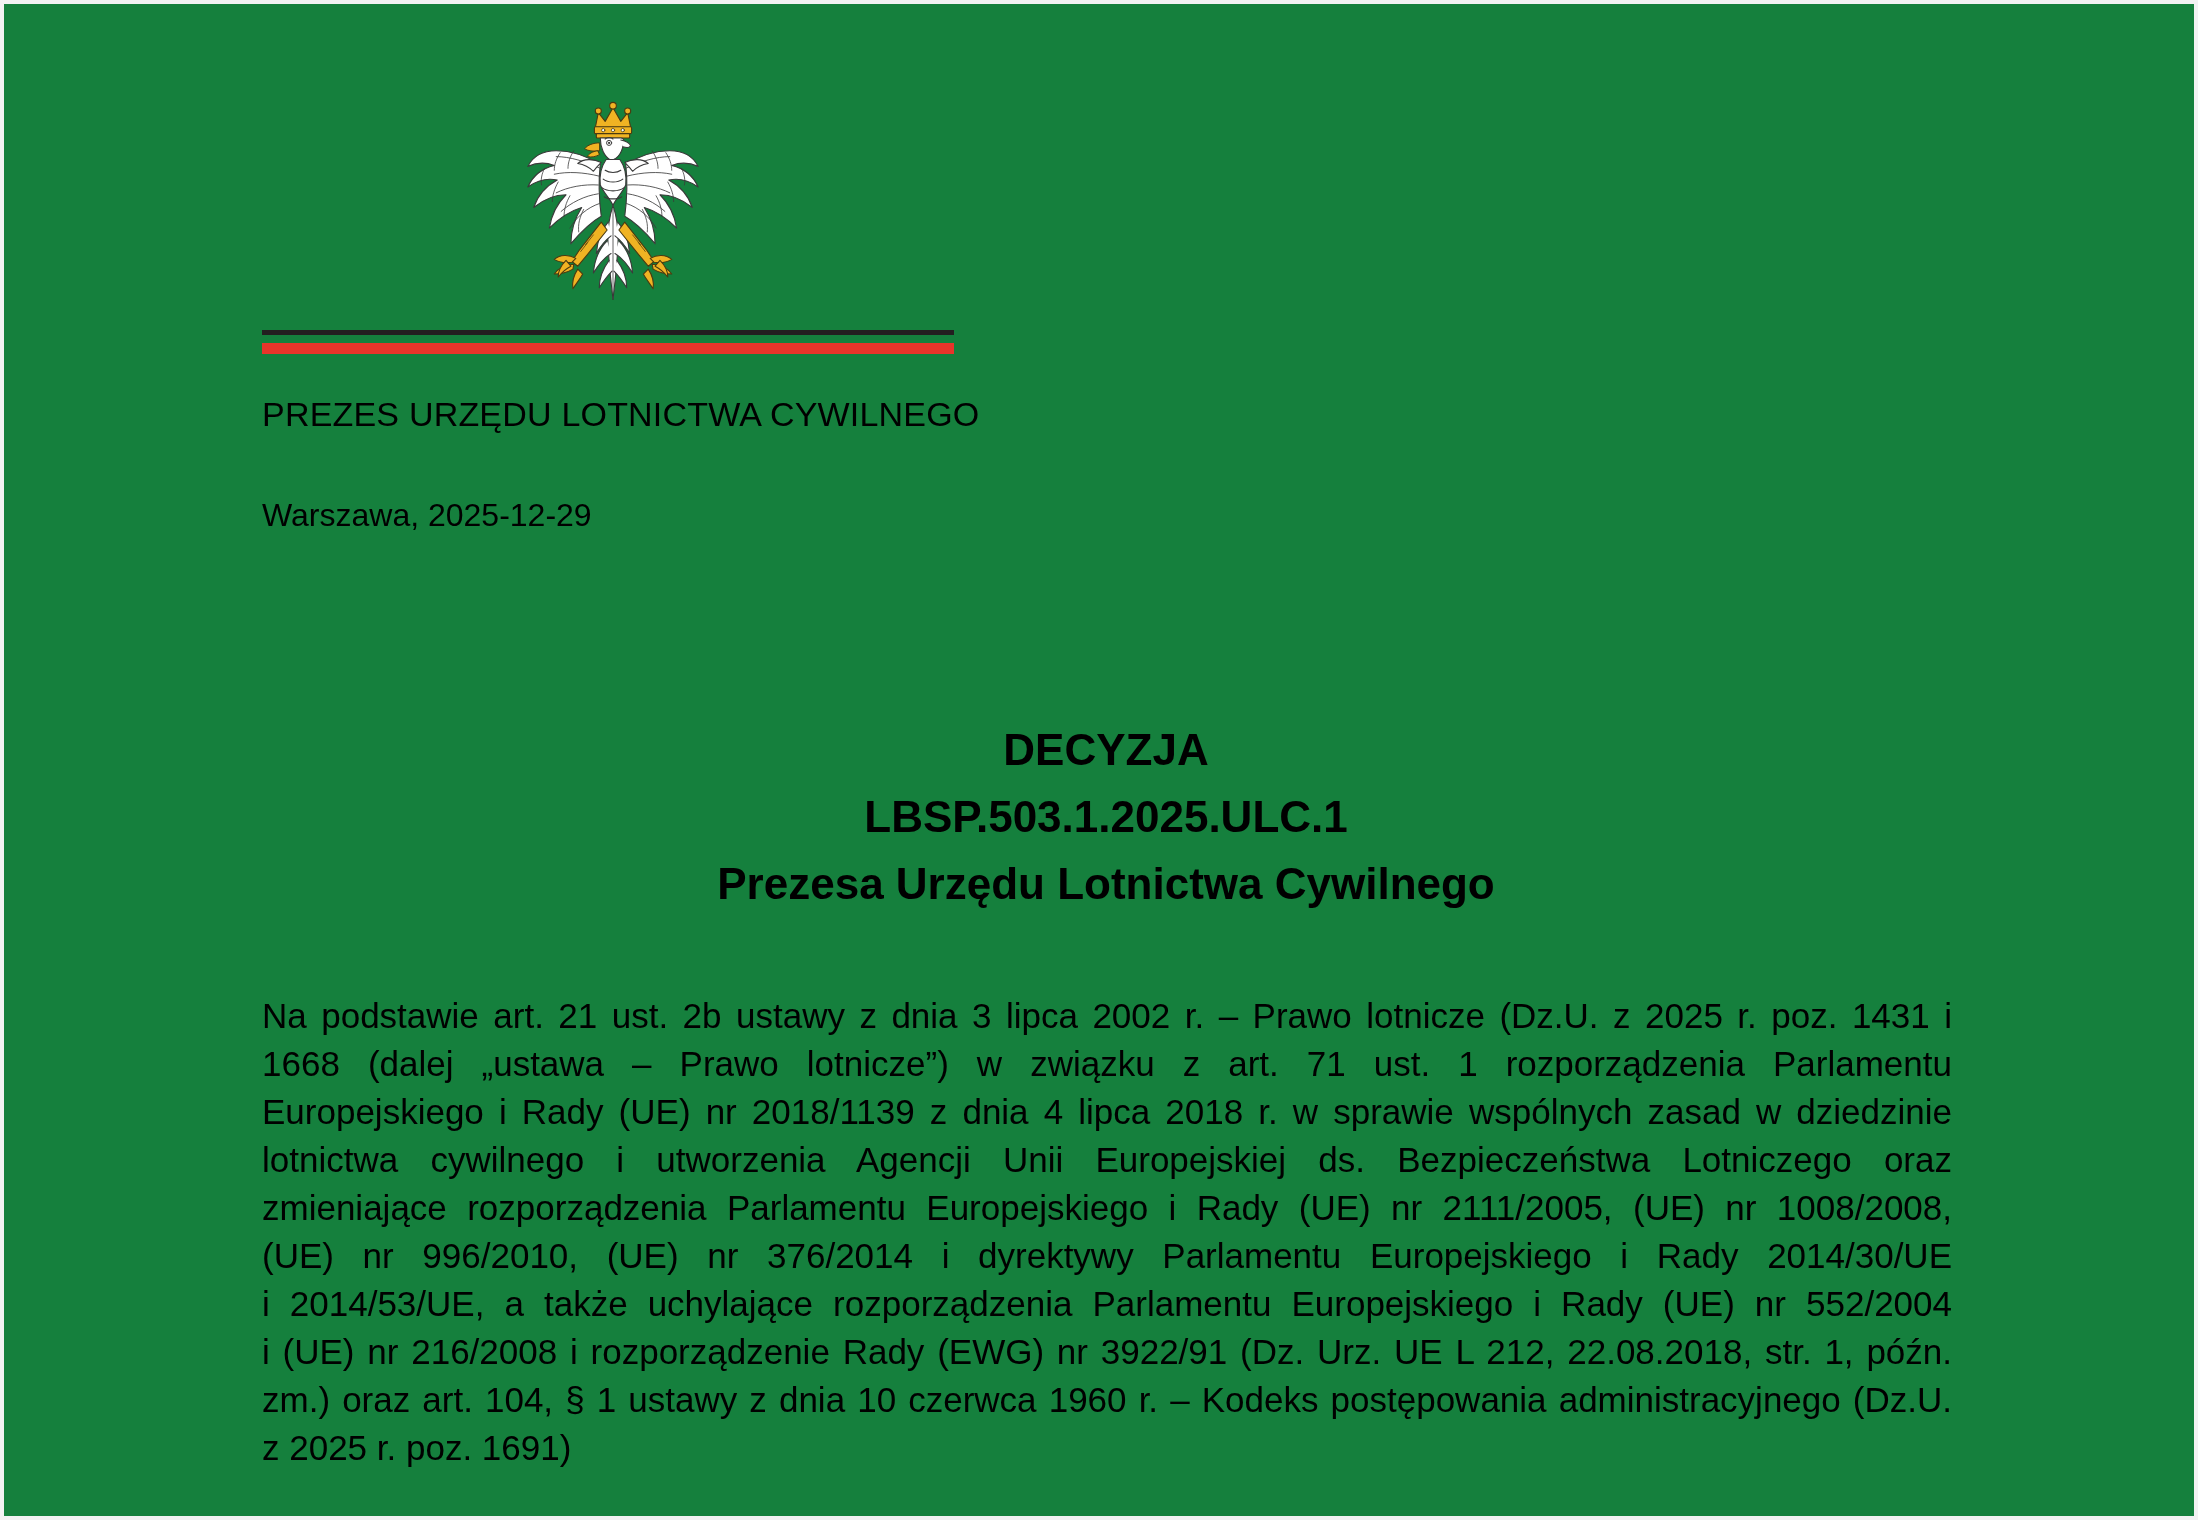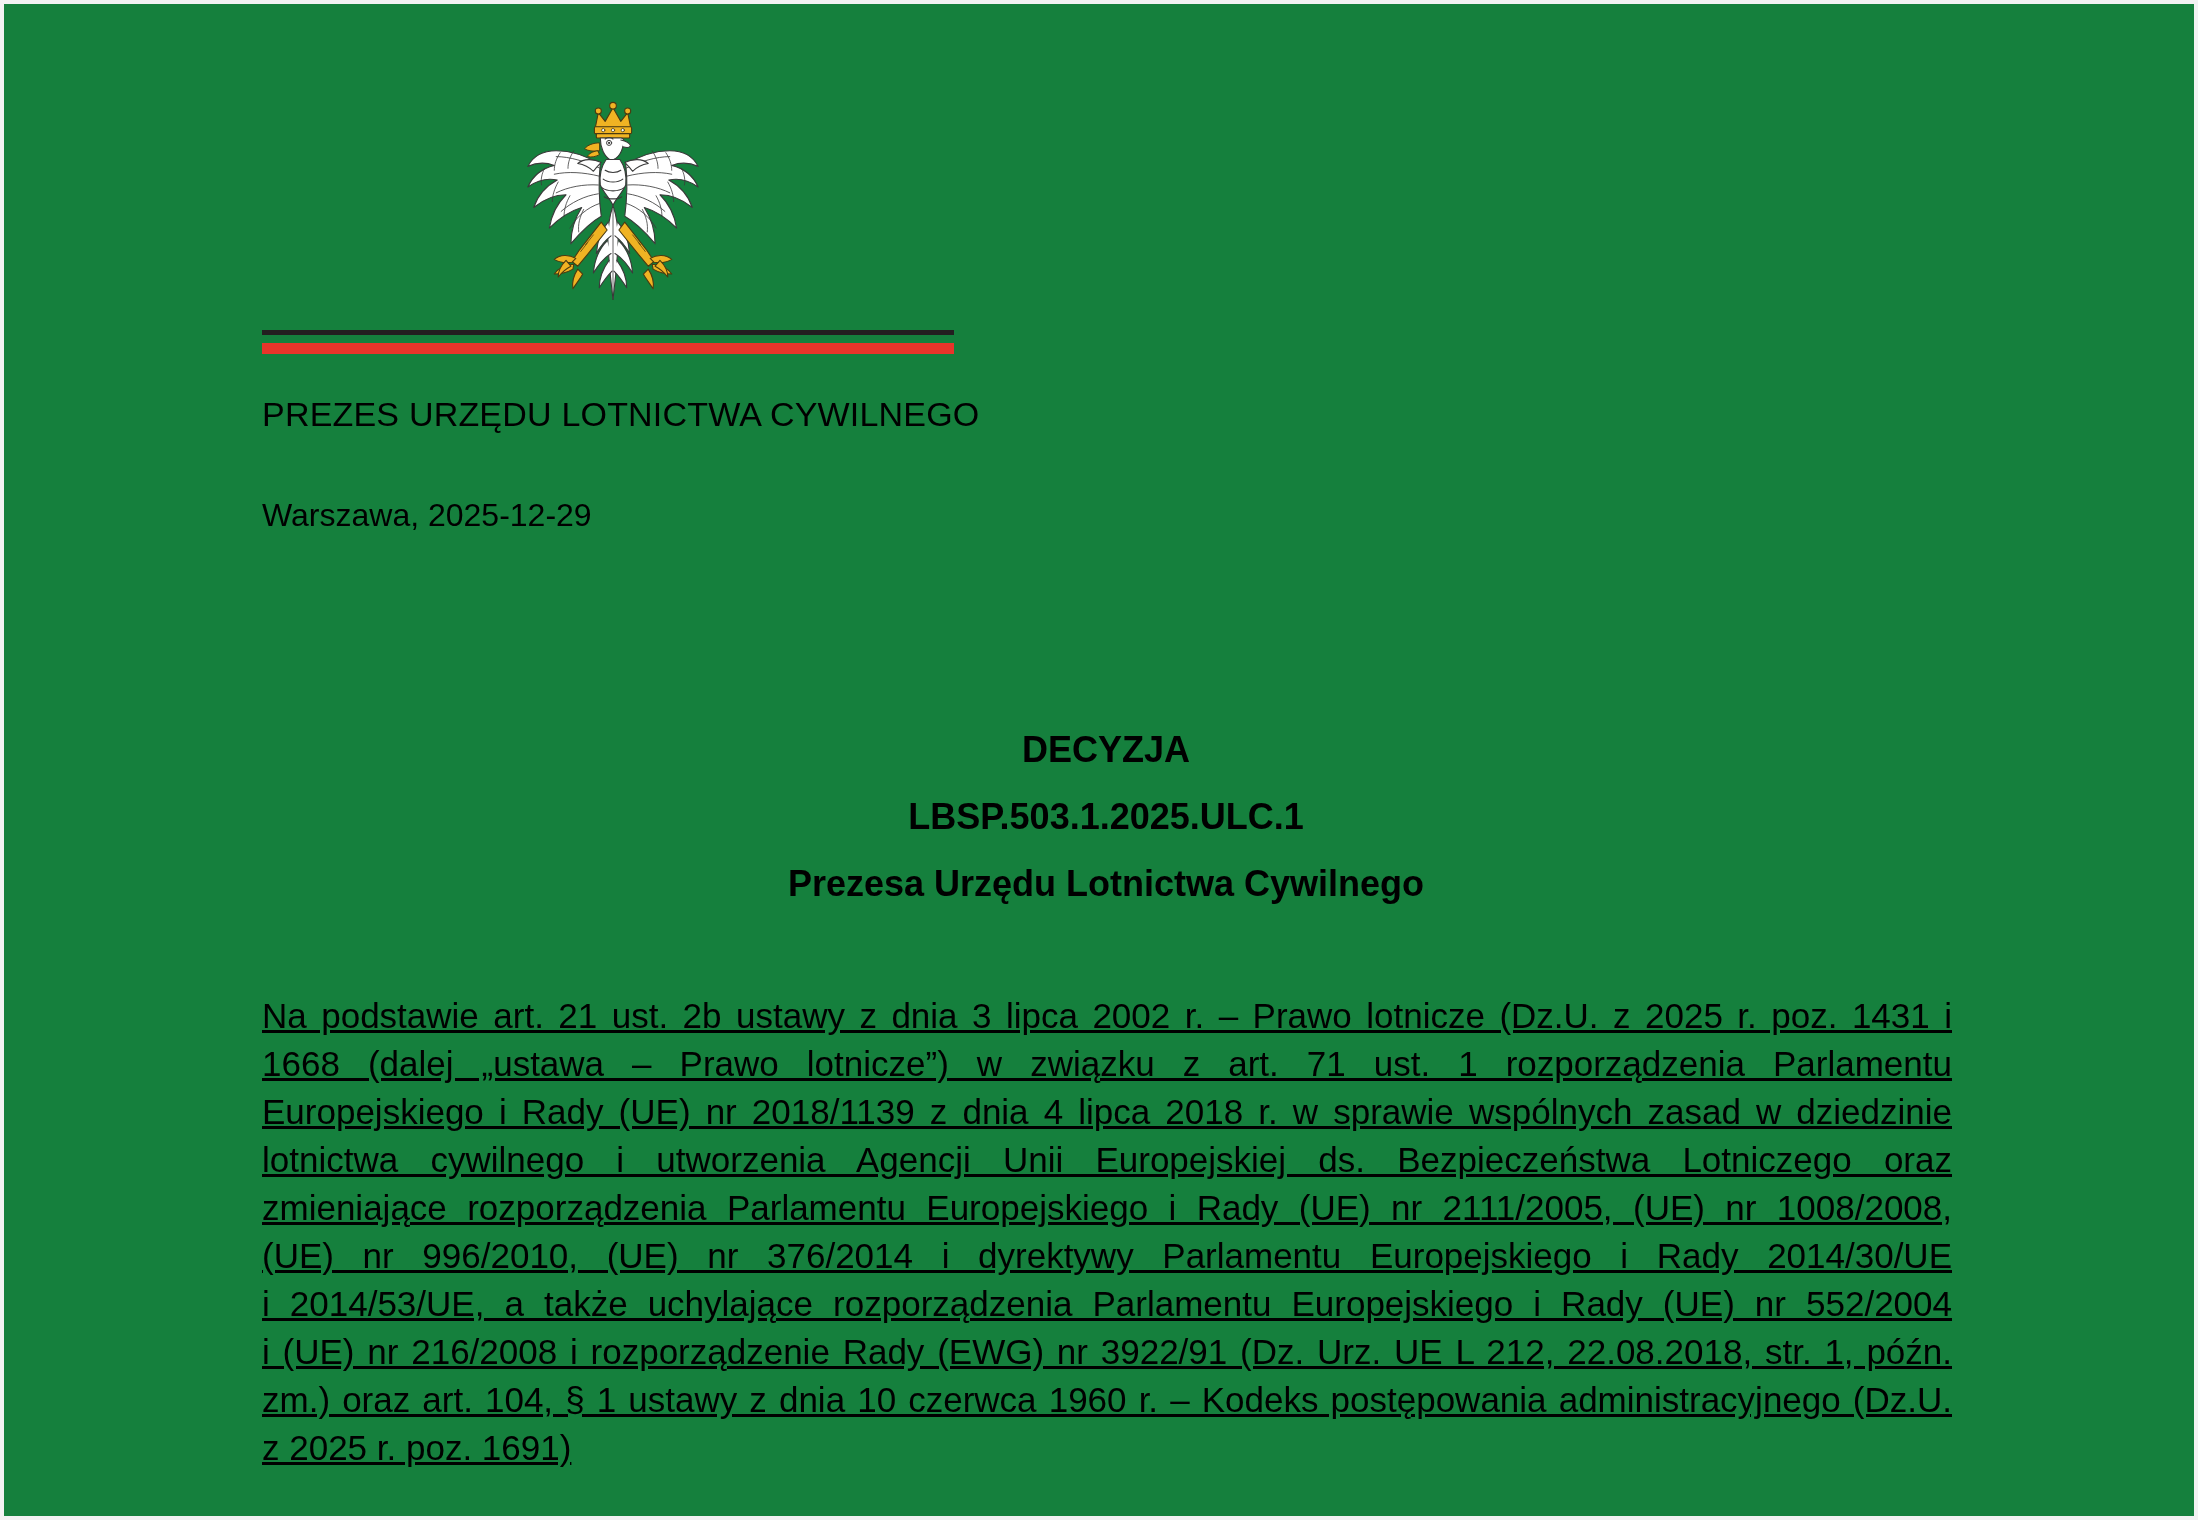--- a/index.html
+++ b/index.html
@@ -90,40 +90,39 @@
   .decision-title {
     position: absolute;
     left: 258px;
     top: 712px;
     width: 1688px;
     text-align: center;
     font-weight: bold;
     color: #000000;
   }
   .decision-title .tline {
-    font-size: 36px;
+    font-size: 44px;
     line-height: 67px;
   }
 
   
   .legal-body {
     position: absolute;
     left: 258px;
     top: 988px;
     width: 1690px;
     font-size: 35px;
     line-height: 48px;
     color: #000000;
   }
   .legal-body .bline {
     display: block;
     text-align: justify;
     text-align-last: justify;
     white-space: nowrap;
-    text-decoration: underline;
   }
   .legal-body .bline.last {
     text-align: right;
     text-align-last: left;
   }
 </style>
 </head>
 <body>
 
 <div class="page">

